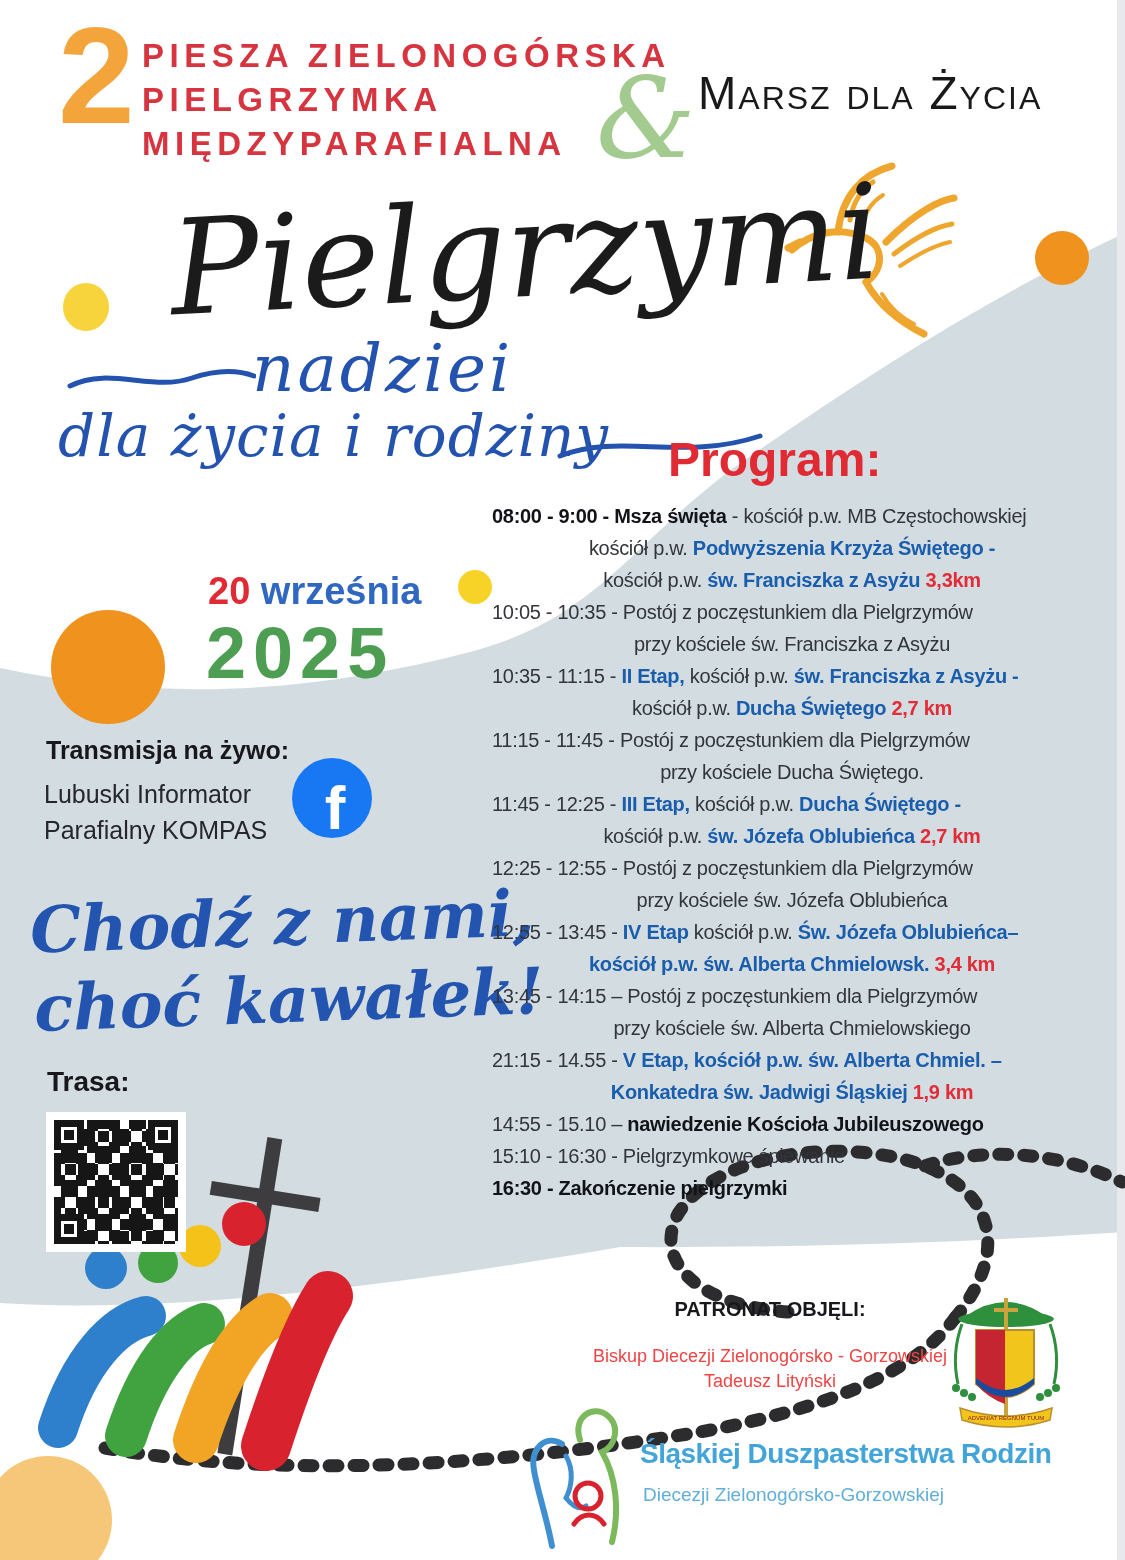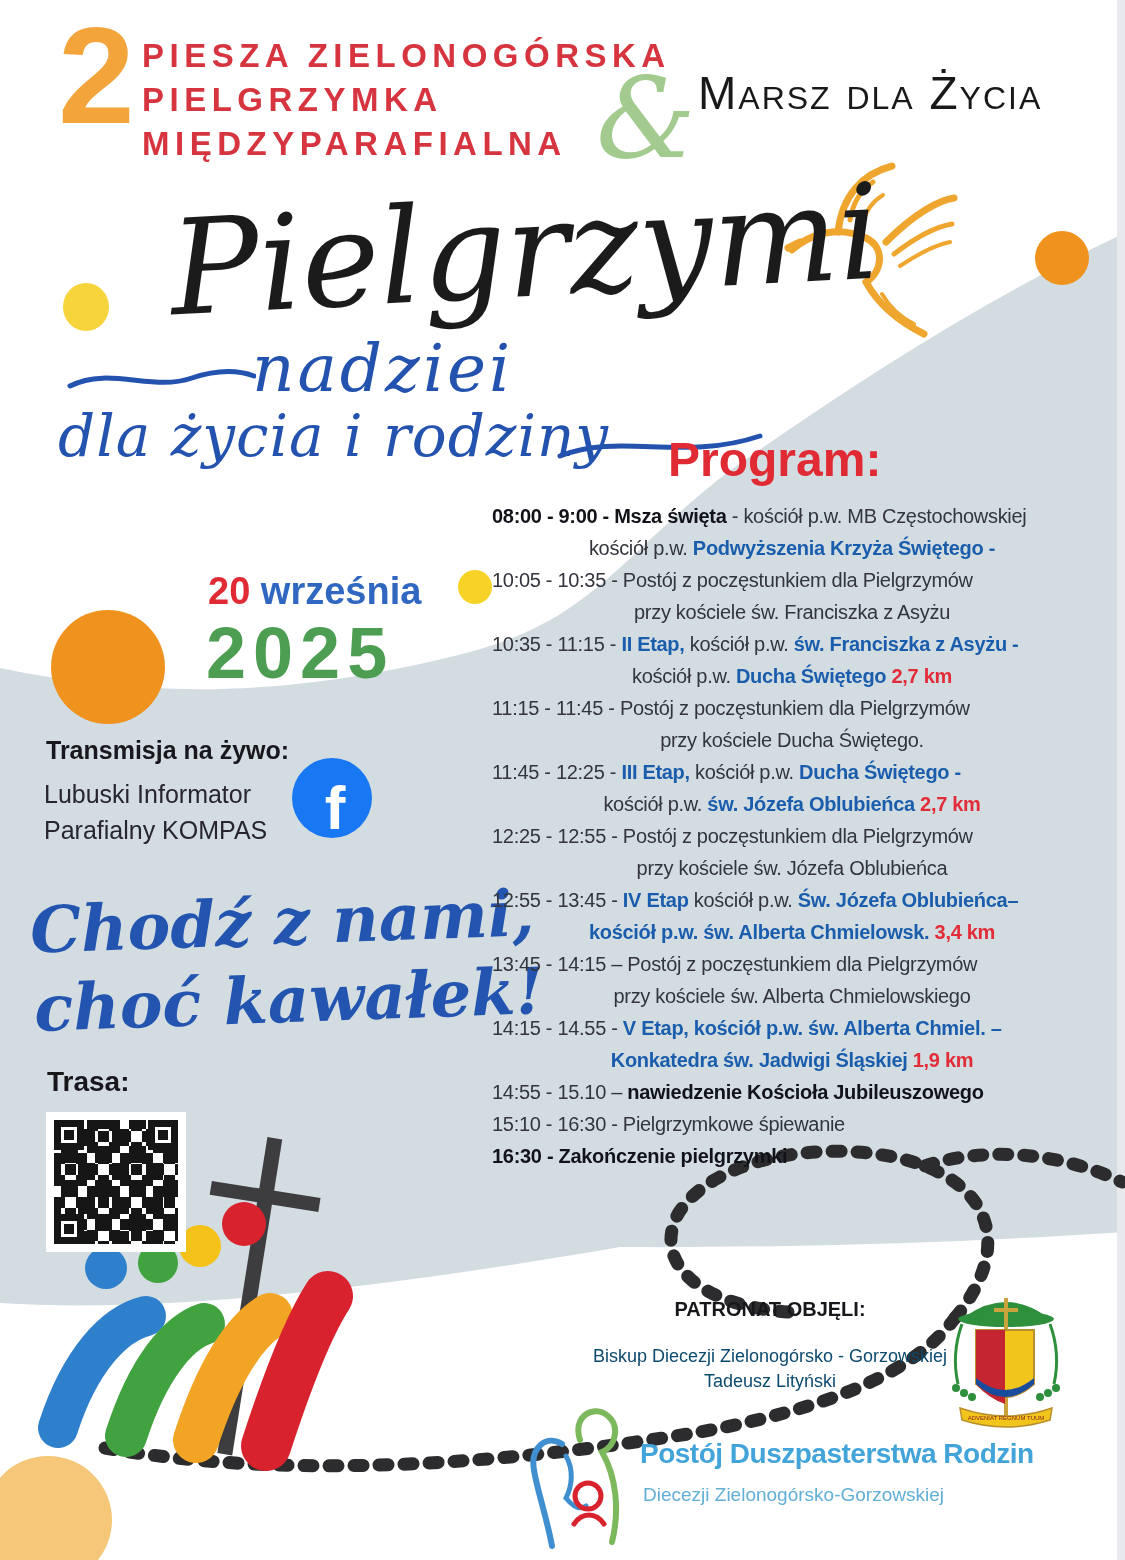--- a/index.html
+++ b/index.html
@@ -46,21 +46,21 @@
   .prog-list{left:492px;top:500px;width:600px;}
   .prog-line{font-size:20px;line-height:32px;color:#33353d;white-space:nowrap;letter-spacing:-0.3px;}
   .prog-line.indent{text-align:center;}
   .sg-k{font-weight:800;color:#111318;}
   .sg-u{font-weight:700;color:#1a5dac;}
   .sg-r{font-weight:700;color:#e22c38;}
   .len-note{left:900px;top:1188px;width:225px;text-align:center;font-size:22px;font-weight:800;
             color:#e22c38;line-height:26px;}
   
   .patron-head{left:605px;top:1298px;width:330px;text-align:center;font-size:20px;font-weight:800;color:#17171c;}
-  .patron-lines{left:560px;top:1344px;width:420px;text-align:center;font-size:18px;color:#0c4a6e;line-height:25px;}
+  .patron-lines{left:560px;top:1344px;width:420px;text-align:center;font-size:18px;color:#ef4444;line-height:25px;}
   .dept-name{left:640px;top:1438px;font-size:28px;font-weight:800;color:#42a4d9;letter-spacing:-0.5px;white-space:nowrap;}
   .dept-sub{left:643px;top:1484px;font-size:19px;color:#61aed6;white-space:nowrap;}
   .dot{border-radius:50%;}
 </style>
 </head>
 <body>
 
 <div class="poster">
 
   <svg class="abs" style="left:0;top:0;" width="1125" height="1560" viewBox="0 0 1125 1560">
@@ -156,35 +156,36 @@
     <div class="qr-inner"></div>
     <div class="finder" style="left:8px;top:8px;"></div>
     <div class="finder" style="left:102px;top:8px;"></div>
     <div class="finder" style="left:8px;top:102px;"></div>
   </div>
 
   <div class="abs prog-head">Program:</div>
   <div class="abs prog-list">
       <div class="prog-line"><span class="sg-k">08:00 - 9:00 - Msza święta</span><span class="sg-n"> - kościół p.w. MB Częstochowskiej</span></div>
       <div class="prog-line indent"><span class="sg-n">kościół p.w. </span><span class="sg-u">Podwyższenia Krzyża Świętego -</span></div>
+      <div class="prog-line indent"><span class="sg-n">kościół p.w. </span><span class="sg-u">św. Franciszka z Asyżu</span><span class="sg-n"> </span><span class="sg-r">3,3km</span></div>
       <div class="prog-line"><span class="sg-n">10:05 - 10:35 - Postój z poczęstunkiem dla Pielgrzymów</span></div>
       <div class="prog-line indent"><span class="sg-n">przy kościele św. Franciszka z Asyżu</span></div>
       <div class="prog-line"><span class="sg-n">10:35 - 11:15 - </span><span class="sg-u">II Etap,</span><span class="sg-n"> kościół p.w. </span><span class="sg-u">św. Franciszka z Asyżu -</span></div>
       <div class="prog-line indent"><span class="sg-n">kościół p.w. </span><span class="sg-u">Ducha Świętego</span><span class="sg-n"> </span><span class="sg-r">2,7 km</span></div>
       <div class="prog-line"><span class="sg-n">11:15 - 11:45 - Postój z poczęstunkiem dla Pielgrzymów</span></div>
       <div class="prog-line indent"><span class="sg-n">przy kościele Ducha Świętego.</span></div>
       <div class="prog-line"><span class="sg-n">11:45 - 12:25 - </span><span class="sg-u">III Etap,</span><span class="sg-n"> kościół p.w. </span><span class="sg-u">Ducha Świętego -</span></div>
       <div class="prog-line indent"><span class="sg-n">kościół p.w. </span><span class="sg-u">św. Józefa Oblubieńca</span><span class="sg-n"> </span><span class="sg-r">2,7 km</span></div>
       <div class="prog-line"><span class="sg-n">12:25 - 12:55 - Postój z poczęstunkiem dla Pielgrzymów</span></div>
       <div class="prog-line indent"><span class="sg-n">przy kościele św. Józefa Oblubieńca</span></div>
       <div class="prog-line"><span class="sg-n">12:55 - 13:45 - </span><span class="sg-u">IV Etap</span><span class="sg-n"> kościół p.w. </span><span class="sg-u">Św. Józefa Oblubieńca–</span></div>
       <div class="prog-line indent"><span class="sg-u">kościół p.w. św. Alberta Chmielowsk.</span><span class="sg-n"> </span><span class="sg-r">3,4 km</span></div>
       <div class="prog-line"><span class="sg-n">13:45 - 14:15 – Postój z poczęstunkiem dla Pielgrzymów</span></div>
       <div class="prog-line indent"><span class="sg-n">przy kościele św. Alberta Chmielowskiego</span></div>
-      <div class="prog-line"><span class="sg-n">14:15 - 14.55 - </span><span class="sg-u">V Etap, kościół p.w. św. Alberta Chmiel. –</span></div>
+      <div class="prog-line"><span class="sg-n">21:15 - 14.55 - </span><span class="sg-u">V Etap, kościół p.w. św. Alberta Chmiel. –</span></div>
       <div class="prog-line indent"><span class="sg-u">Konkatedra św. Jadwigi Śląskiej</span><span class="sg-n"> </span><span class="sg-r">1,9 km</span></div>
       <div class="prog-line"><span class="sg-n">14:55 - 15.10 – </span><span class="sg-k">nawiedzenie Kościoła Jubileuszowego</span></div>
       <div class="prog-line"><span class="sg-n">15:10 - 16:30 - Pielgrzymkowe śpiewanie</span></div>
       <div class="prog-line"><span class="sg-k">16:30 - Zakończenie pielgrzymki</span></div>
     </div>
 
   <div class="abs patron-head">PATRONAT OBJĘLI:</div>
   <div class="abs patron-lines">
     <div>Biskup Diecezji Zielonogórsko - Gorzowskiej</div>
     <div>Tadeusz Lityński</div>
@@ -215,16 +216,16 @@
   <svg class="abs" style="left:522px;top:1400px;" width="110" height="155" viewBox="0 0 110 155">
     <g fill="none" stroke-linecap="round">
       <path d="M58,40 C50,16 72,4 86,16 C98,26 94,46 80,52 C94,76 98,110 90,142" stroke="#7cb85c" stroke-width="6"></path>
       <path d="M40,44 C24,34 8,48 12,70 C15,90 24,114 30,146" stroke="#3f8fd1" stroke-width="6"></path>
       <path d="M44,56 C52,70 50,86 44,98 C52,108 58,110 64,106" stroke="#3f8fd1" stroke-width="5"></path>
       <circle cx="66" cy="96" r="13" stroke="#d8232f" stroke-width="5"></circle>
       <path d="M52,124 C60,112 74,112 82,124" stroke="#d8232f" stroke-width="5"></path>
     </g>
   </svg>
 
-  <div class="abs dept-name">Postój Duszpasterstwa Rodzin</div>
+  <div class="abs dept-name">Śląskiej Duszpasterstwa Rodzin</div>
   <div class="abs dept-sub">Diecezji Zielonogórsko-Gorzowskiej</div>
 
 </div>
 
 </body></html>

